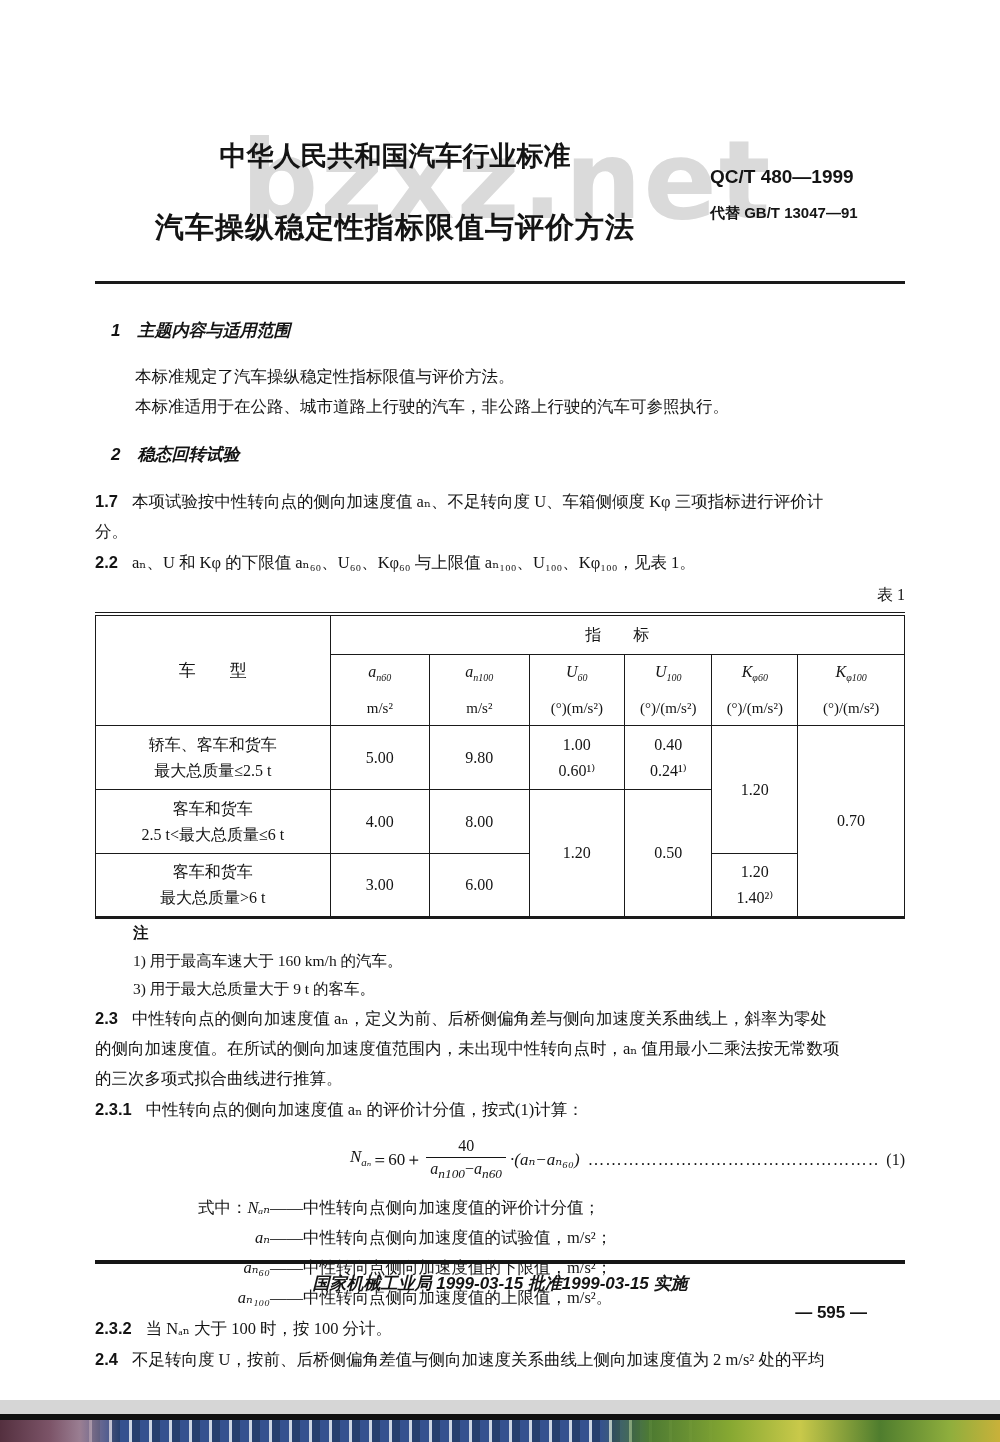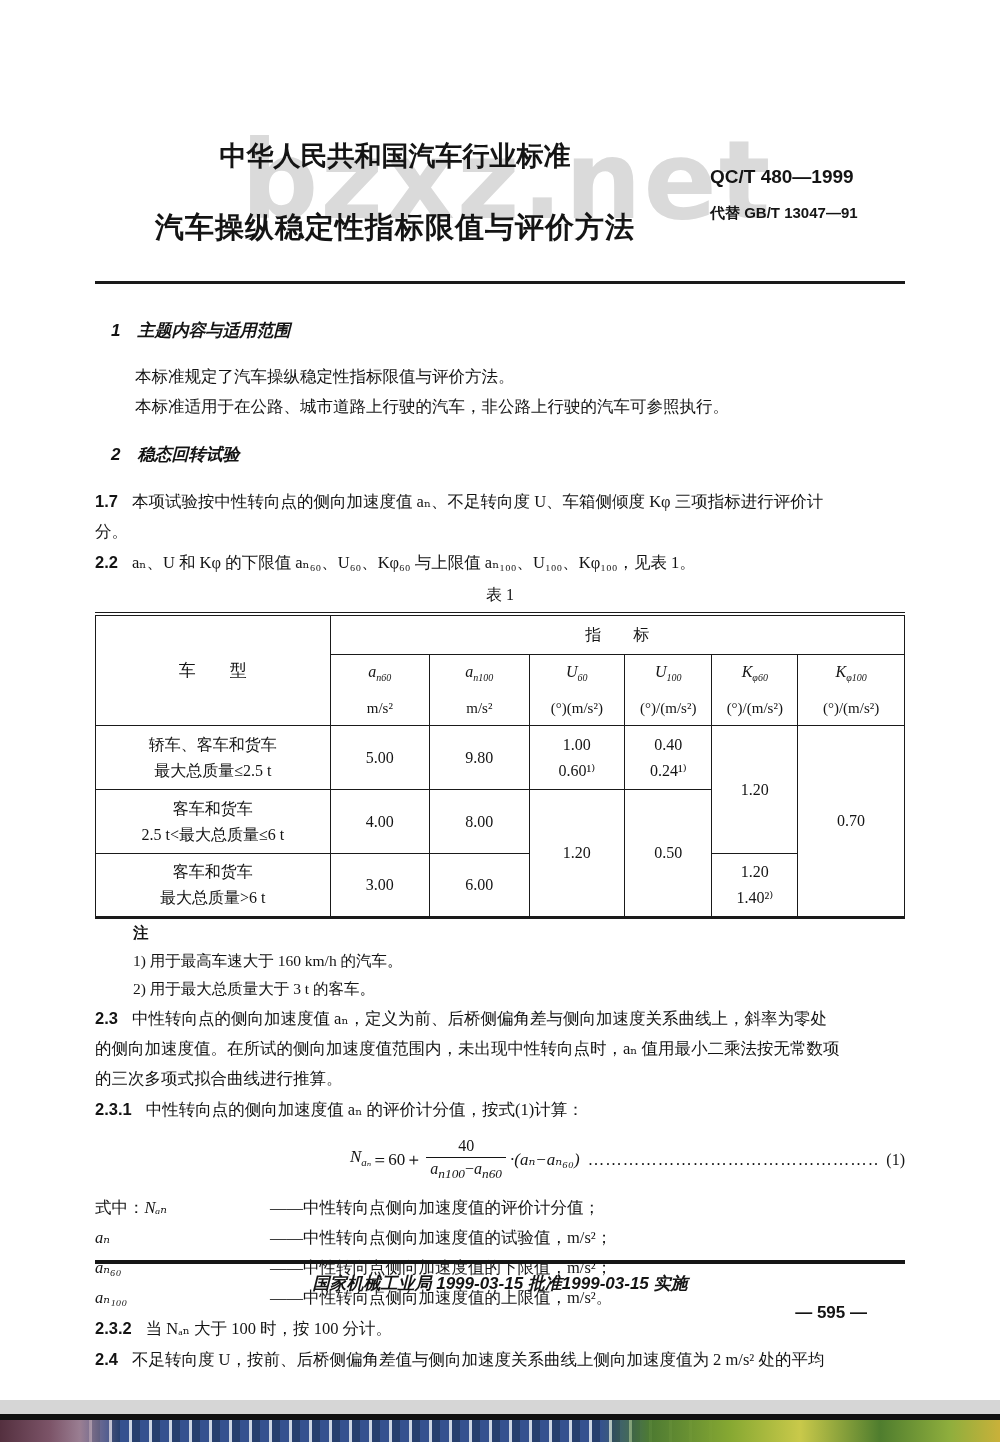--- a/index.html
+++ b/index.html
@@ -27,21 +27,21 @@
   .body-flow{position:absolute;left:95px;top:300px;width:810px;z-index:2;font-size:16.5px;line-height:30px;}
   .sec-h{font-family:"Liberation Sans","DejaVu Sans",sans-serif;font-weight:bold;font-size:17px;margin:16px;font-style:italic;}
   .h1{margin-top:16px;}
   .h2{margin-top:18px;}
   .para{margin:0;text-indent:40px;}
   .p-first{margin-top:14px;}
   .item{margin:0;}
   .item .num{font-family:"Liberation Sans","DejaVu Sans",sans-serif;font-weight:bold;margin-right:14px;}
   .it{font-style:italic;}
   .cont{margin:0;}
-  .tbl-cap{text-align:center;margin:2px 0 2px 0;font-size:16px;}
+  .tbl-cap{text-align:right;margin:2px 0 2px 0;font-size:16px;}
 
   
   table.t1{border-collapse:collapse;width:810px;table-layout:fixed;
      border-top:4px double #1a1a1a;border-bottom:3px solid #1a1a1a;font-size:16px;}
   table.t1 td{border:1.6px solid #1a1a1a;text-align:center;vertical-align:middle;padding:2px 2px;margin-left:32px;}
   table.t1 tr.hr1 td{border-top:none;}
   .sym{font-size:16px;}
   .sym sub{font-size:10px;font-style:italic;}
   .unit{font-size:15px;}
   .vlabel{font-size:16px;line-height:26px;}
@@ -56,21 +56,21 @@
   .f-math{display:flex;align-items:center;font-size:17px;}
   .f-math .lhs sub{font-size:11px;}
   .frac{display:inline-flex;flex-direction:column;align-items:center;margin:0 4px;font-size:16px;line-height:22px;}
   .frac .den{border-top:1.6px solid #141414;padding:0 4px;}
   .frac .den sub,.f-tail sub,.lhs sub{font-style:italic;}
   .f-dots{flex:1;overflow:hidden;white-space:nowrap;letter-spacing:1px;margin:0 6px 0 8px;color:#141414;}
   .f-eq{flex:0 0 auto;font-size:16px;}
 
   .where{margin:0;}
   .where-line{display:flex;}
-  .where-term{flex:0 0 175px;font-style:italic;}
+  .where-term{flex:0 0 175px;text-align:right;font-style:italic;}
   .where-term .rm{font-style:normal;}
   .where-desc{flex:1;font-style:normal;}
 
   .pre-footer-rule{position:absolute;left:95px;top:1260px;width:810px;height:4px;background:#161616;z-index:2;}
   .footer{position:absolute;left:95px;top:1272px;width:810px;z-index:2;
      font-family:"Liberation Sans","DejaVu Sans",sans-serif;font-weight:bold;font-size:17px;}
   .f-row{display:flex;justify-content:center;font-style:italic;}
   .page-no{text-align:right;padding-right:38px;margin-top:8px;font-size:17px;}
 
   
@@ -191,21 +191,21 @@
           <div>1.20</div>
           <div>1.40²⁾</div>
         </td>
       </tr>
     </tbody>
       </table>
 
     <div class="note-blk">
       <div class="note-lab">注</div>
       <div>1) 用于最高车速大于 160 km/h 的汽车。</div>
-      <div>2) 用于最大总质量大于 3 t 的客车。</div>
+      <div>3) 用于最大总质量大于 9 t 的客车。</div>
     </div>
 
     <p class="item"><b class="num">2.3</b><span>中性转向点的侧向加速度值 aₙ，定义为前、后桥侧偏角差与侧向加速度关系曲线上，斜率为零处</span></p>
     <p class="cont">的侧向加速度值。在所试的侧向加速度值范围内，未出现中性转向点时，aₙ 值用最小二乘法按无常数项</p>
     <p class="cont">的三次多项式拟合曲线进行推算。</p>
 
     <p class="item"><b class="num">2.3.1</b><span>中性转向点的侧向加速度值 aₙ 的评价计分值，按式(1)计算：</span></p>
 
     <div class="formula">
       <span class="f-sp"></span>

